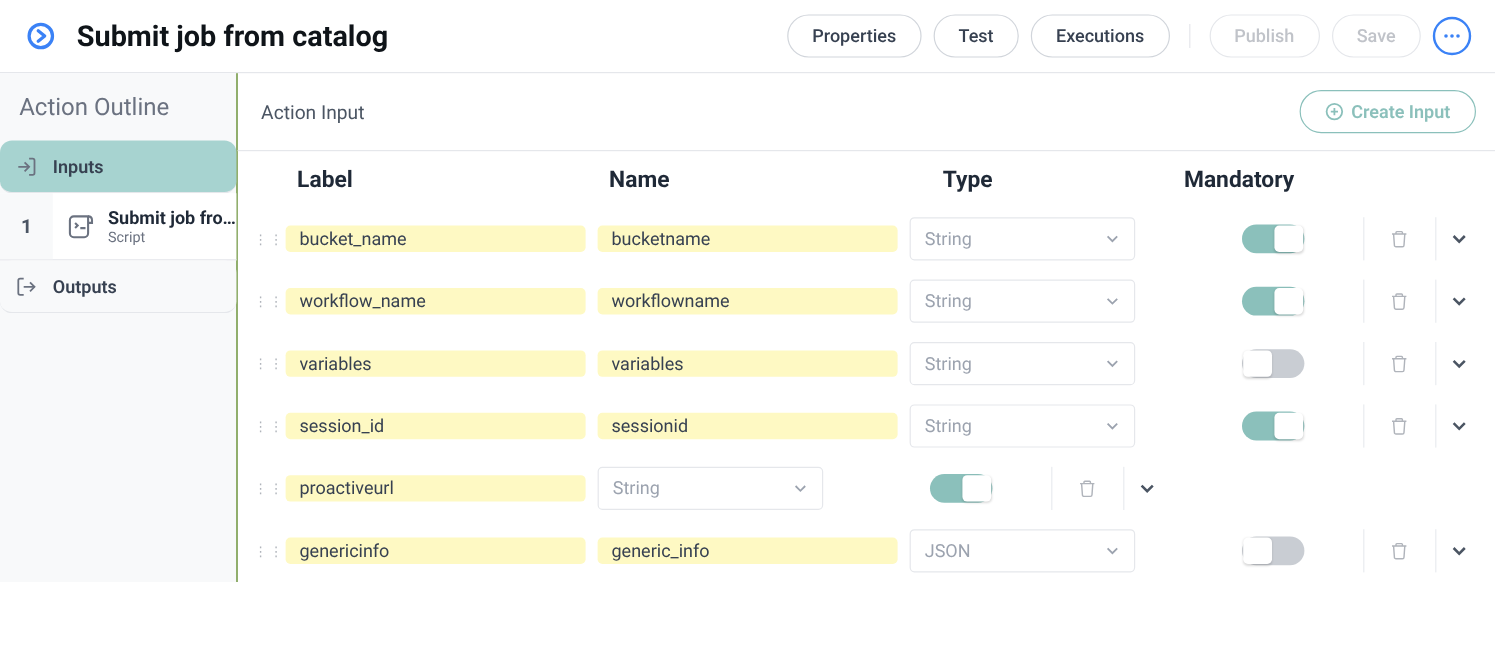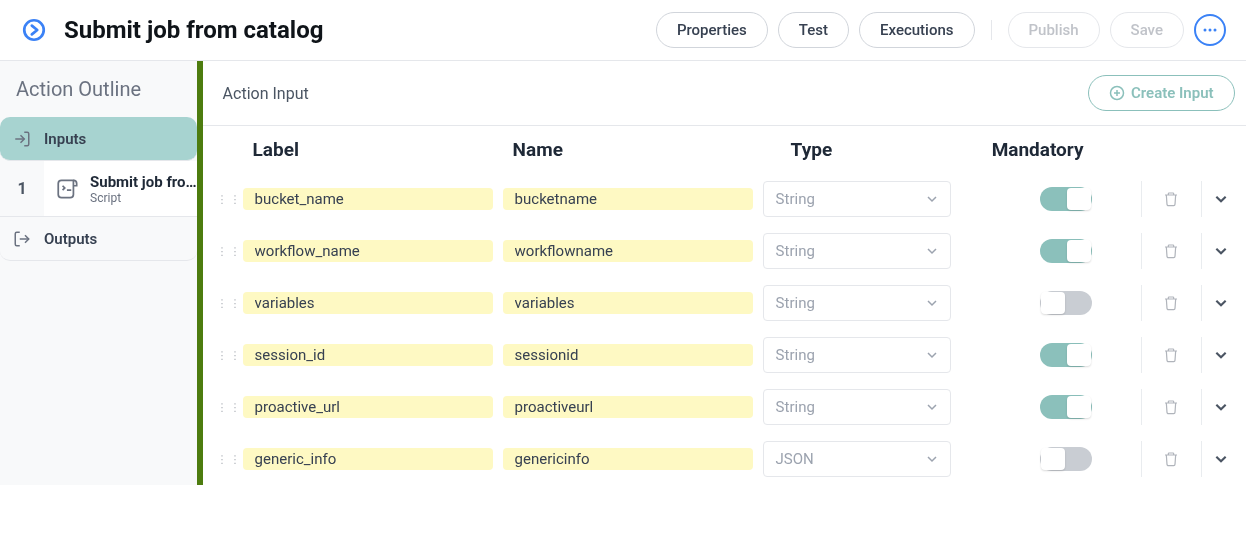--- a/index.html
+++ b/index.html
@@ -10,21 +10,21 @@
 .page-title { font-size: 24px; font-weight: 700; color: #0f1419; flex-shrink: 0; }
 .header-spacer { flex: 1; }
 .header-buttons { display: flex; align-items: center; gap: 10px; }
 .pill-btn { border: 1px solid #d1d5db; background: #fff; color: #374151; padding: 8px 20px; border-radius: 999px; font-size: 15px; font-weight: 500; cursor: pointer; }
 .pill-btn.disabled { color: #c0c3c9; border-color: #e5e7eb; cursor: default; }
 .vdiv { width: 1px; height: 20px; background: #e5e7eb; margin: 0 6px; }
 .more-btn { width: 32px; height: 32px; border: 2px solid #3b82f6; border-radius: 50%; display: flex; align-items: center; justify-content: center; cursor: pointer; color: #3b82f6; background: #fff; }
 
 .body-wrap { display: flex; }
 
-.sidebar { width: 260px; border-right: 6px solid #4d7c0f; background: #f8f9fa; }
+.sidebar { width: 260px; border-right: 1px solid #4d7c0f; background: #f8f9fa; }
 .sidebar-title { font-size: 20px; color: #6b7280; padding: 16px; font-weight: 400; }
 .sb-row { display: flex; align-items: center; height: 44px; font-size: 15px; font-weight: 600; color: #374151; border-bottom: 1px solid #e5e7eb; border-radius: 10px; }
 .sb-row .left-slot { width: 44px; display: flex; align-items: center; justify-content: center; color: #6b7280; }
 .sb-row.active { background: #a7d3d0; }
 .sb-step { display: flex; align-items: center; height: 56px; border-bottom: 1px solid #e5e7eb; background: #fff; }
 .sb-step .left-slot { width: 44px; height: 100%; display: flex; align-items: center; justify-content: center; font-weight: 700; color: #4b5563; background: #f8f9fa; }
 .sb-step .icon-slot { width: 36px; display: flex; align-items: center; justify-content: center; color: #6b7280; margin-left: 6px; }
 .sb-step .txt { flex: 1; padding-left: 4px; overflow: hidden; }
 .sb-step .step-title { font-weight: 700; font-size: 15px; color: #1f2937; white-space: nowrap; overflow: hidden; text-overflow: ellipsis; }
 .sb-step .step-sub { font-size: 12px; color: #6b7280; }
@@ -247,21 +247,20 @@
             </svg>
     </div>
     <div class="exp-wrap">
       <svg width="14" height="14" viewBox="0 0 12 12">
               <path d="M2 4l4 4 4-4" fill="none" stroke="currentColor" stroke-width="1.8"></path>
             </svg>
     </div>
         </div>
         <div class="tbl-row">
     <div class="drag">⋮⋮</div>
-    <input class="field" value="proactive_url" style="">
     <input class="field" value="proactiveurl" style="">
     <div class="type-select">
       <span>String</span>
       <svg width="12" height="12" viewBox="0 0 12 12">
               <path d="M2 4l4 4 4-4" fill="none" stroke="currentColor" stroke-width="1.5"></path>
             </svg>
     </div>
     <div class="mand-wrap">
       <div class="toggle on">
               <div class="knob"></div>
@@ -273,22 +272,22 @@
             </svg>
     </div>
     <div class="exp-wrap">
       <svg width="14" height="14" viewBox="0 0 12 12">
               <path d="M2 4l4 4 4-4" fill="none" stroke="currentColor" stroke-width="1.8"></path>
             </svg>
     </div>
         </div>
         <div class="tbl-row">
     <div class="drag">⋮⋮</div>
+    <input class="field" value="genericinfo" style="">
     <input class="field" value="generic_info" style="">
-    <input class="field" value="genericinfo" style="">
     <div class="type-select">
       <span>JSON</span>
       <svg width="12" height="12" viewBox="0 0 12 12">
               <path d="M2 4l4 4 4-4" fill="none" stroke="currentColor" stroke-width="1.5"></path>
             </svg>
     </div>
     <div class="mand-wrap">
       <div class="toggle off">
               <div class="knob"></div>
             </div>

